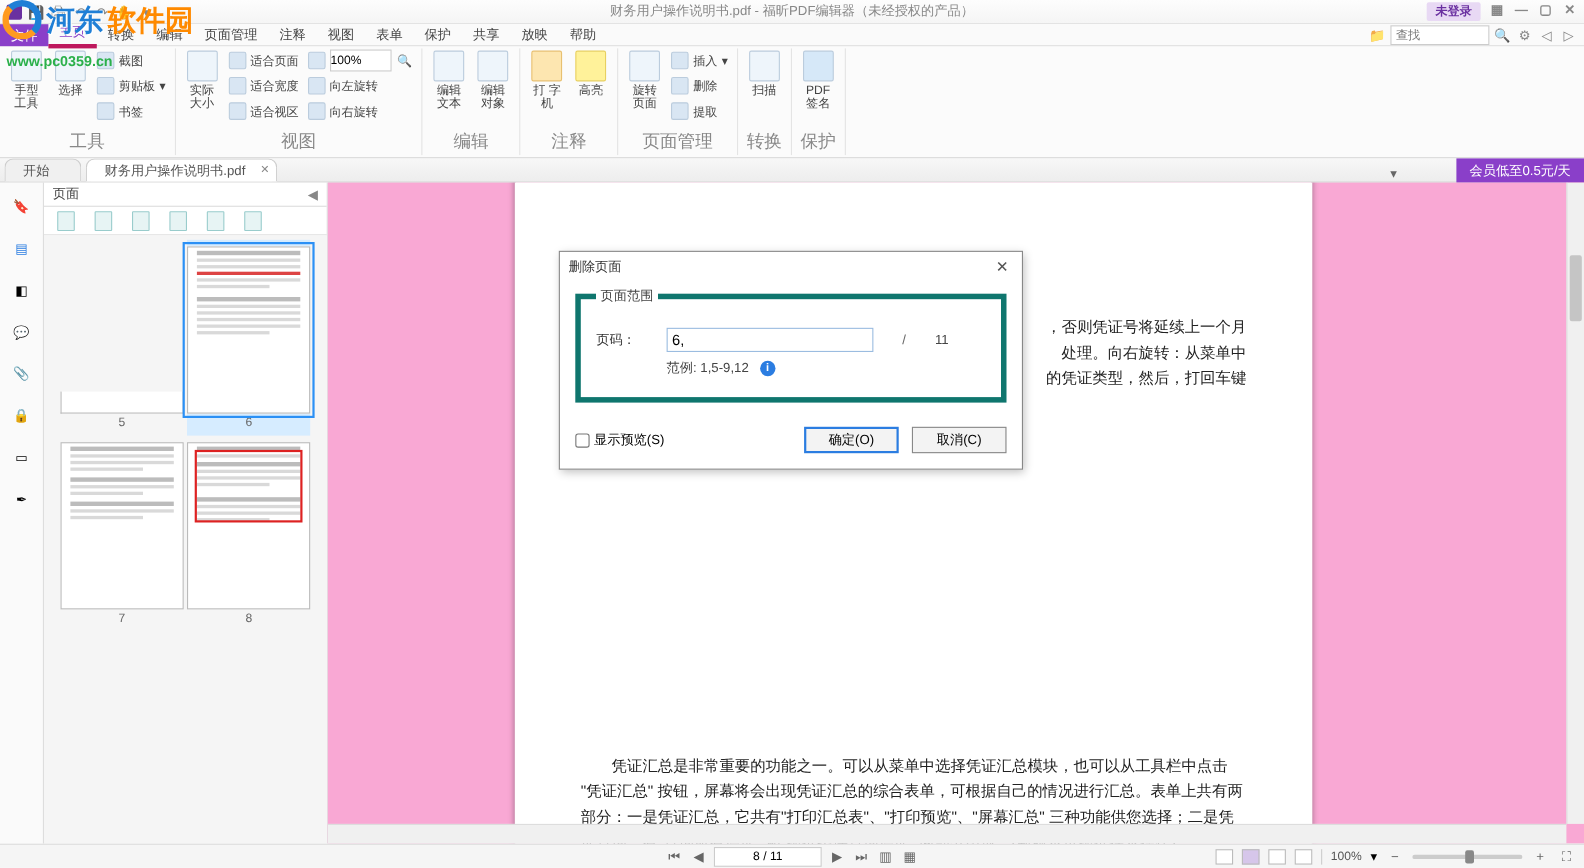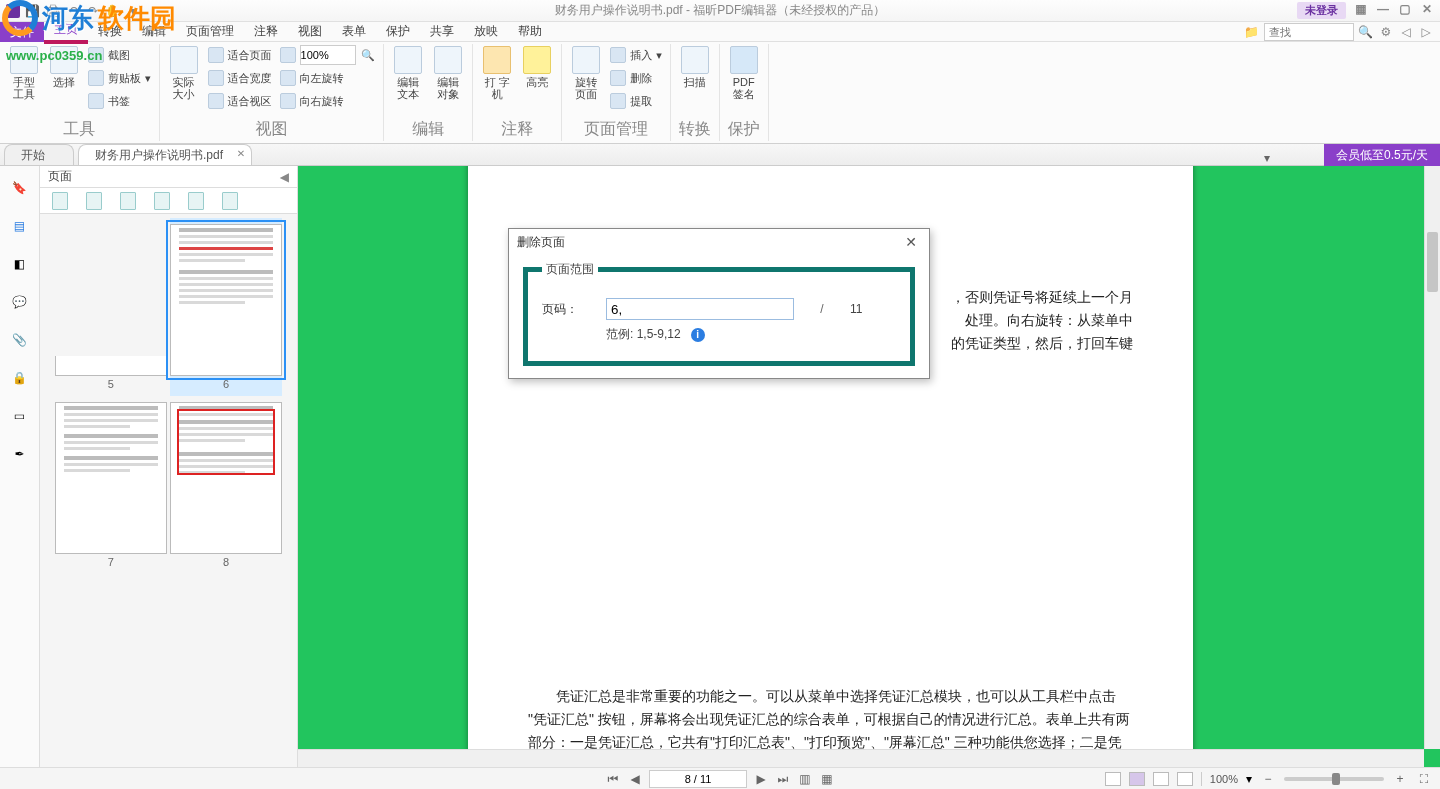--- a/index.html
+++ b/index.html
@@ -52,21 +52,21 @@
 .thumb { display: inline-block; }
 .thumb .pg { width: 112px; height: 152px; background: #fff; border: 1px solid #bbb; margin: 6px auto 2px; position: relative; overflow: hidden; }
 .thumb.sel .pg { outline: 2px solid #2b90f5; outline-offset: 2px; background: #fff; }
 .thumb.sel { background: #d6ecff; }
 .thumb .pn { font-size: 11px; color: #666; padding-bottom: 6px; }
 .fakeline { height: 3px; background: #d9d9d9; margin: 3px 8px; }
 .fakeline.short { width: 60%; }
 .fakeline.red { background: #d44; }
 .fakeline.bold { height: 4px; background: #bcbcbc; }
 
-.canvas { flex: 1; background: #22c55e; position: relative; overflow: hidden; }
+.canvas { flex: 1; background: #f9a8d4; position: relative; overflow: hidden; }
 .page { position: absolute; left: 170px; top: -40px; width: 725px; height: 800px; background: #fff; box-shadow: 0 2px 6px rgba(0,0,0,.4); padding: 40px 60px; color: #222; font-size: 14px; line-height: 1.65; }
 .page .bodytext { margin-top: 330px; text-indent: 2em; }
 .vscroll { position: absolute; right: 0; top: 0; width: 16px; height: 100%; background: #f0f0f0; border-left: 1px solid #ddd; }
 .canvas .vscroll { height: calc(100% - 18px); }
 .vscroll .thumb-bar { position: absolute; left: 2px; right: 2px; top: 66px; height: 60px; background: #c5c5c5; border-radius: 2px; }
 .hscroll { position: absolute; left: 0; right: 16px; bottom: 0; height: 18px; background: #f0f0f0; border-top: 1px solid #ddd; }
 
 .dialog { position: absolute; left: 508px; top: 228px; width: 422px; background: #fff; border: 1px solid #888; box-shadow: 2px 3px 8px rgba(0,0,0,.25); z-index: 50; }
 .dlg-title { height: 26px; display: flex; align-items: center; padding: 0 8px; font-size: 12px; color: #333; }
 .dlg-title .dclose { margin-left: auto; font-size: 14px; color: #555; padding: 0 4px; }
@@ -414,20 +414,29 @@
         <label>页码：</label>
         <input type="text" value="6," style="">
         <span class="slash">/</span>
         <span class="total">11</span>
       </div>
       <div class="hint">
         <span>范例: 1,5-9,12</span>
         <span class="info">i</span>
       </div>
     </fieldset>
+  </div>
+  <div class="dlg-foot">
+    <label class="chk">
+        <input type="checkbox" style=""> 
+        <span>显示预览(S)</span>
+      </label>
+    <span class="spacer"></span>
+    <button class="primary">确定(O)</button>
+    <button>取消(C)</button>
   </div>
 </div>
 
 <div class="statusbar">
   <div style="flex:1"></div>
   <span class="navbtn">⏮</span>
   <span class="navbtn">◀</span>
   <input class="pagebox" value="8 / 11" style="">
   <span class="navbtn">▶</span>
   <span class="navbtn">⏭</span>

